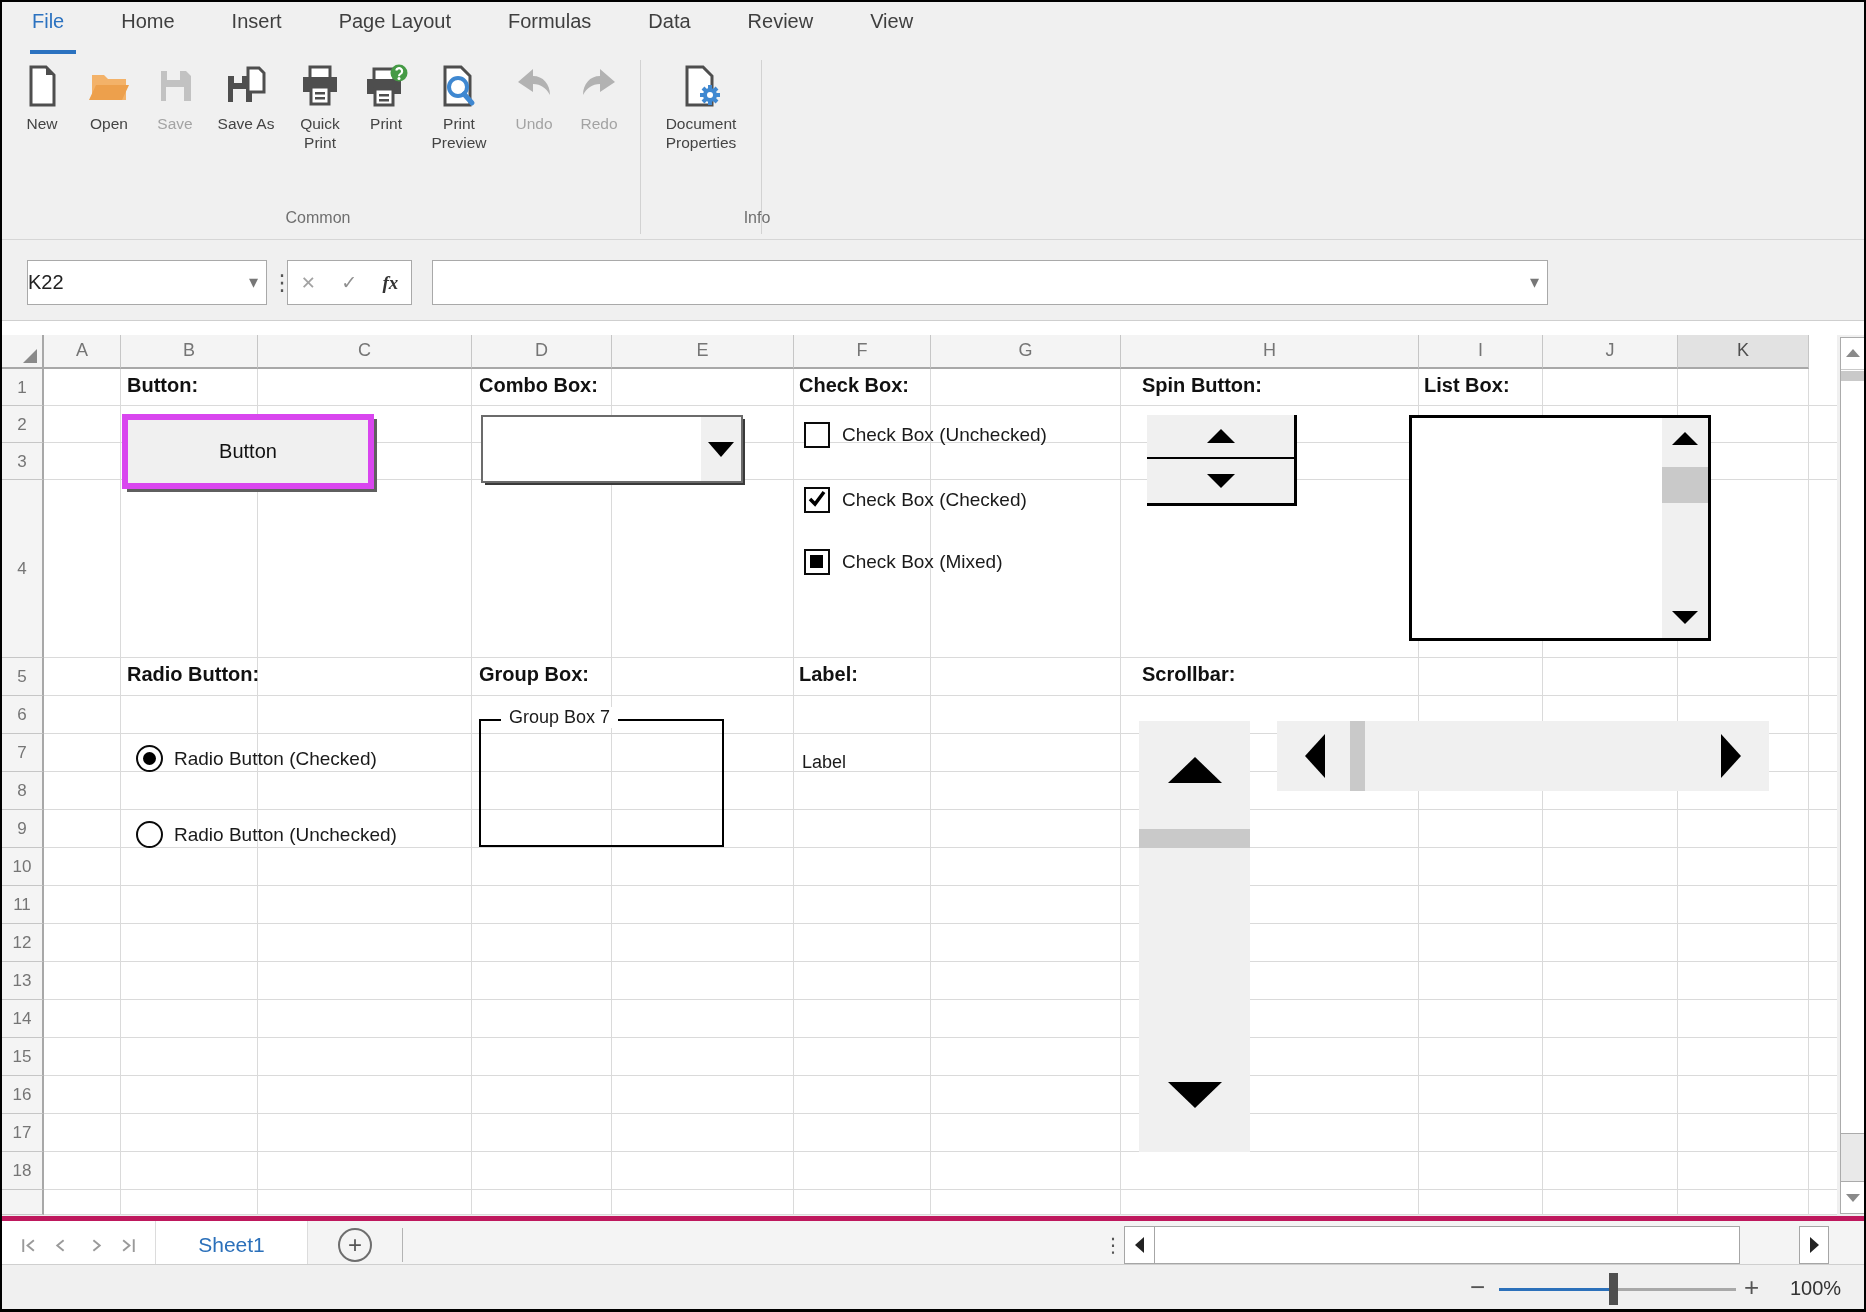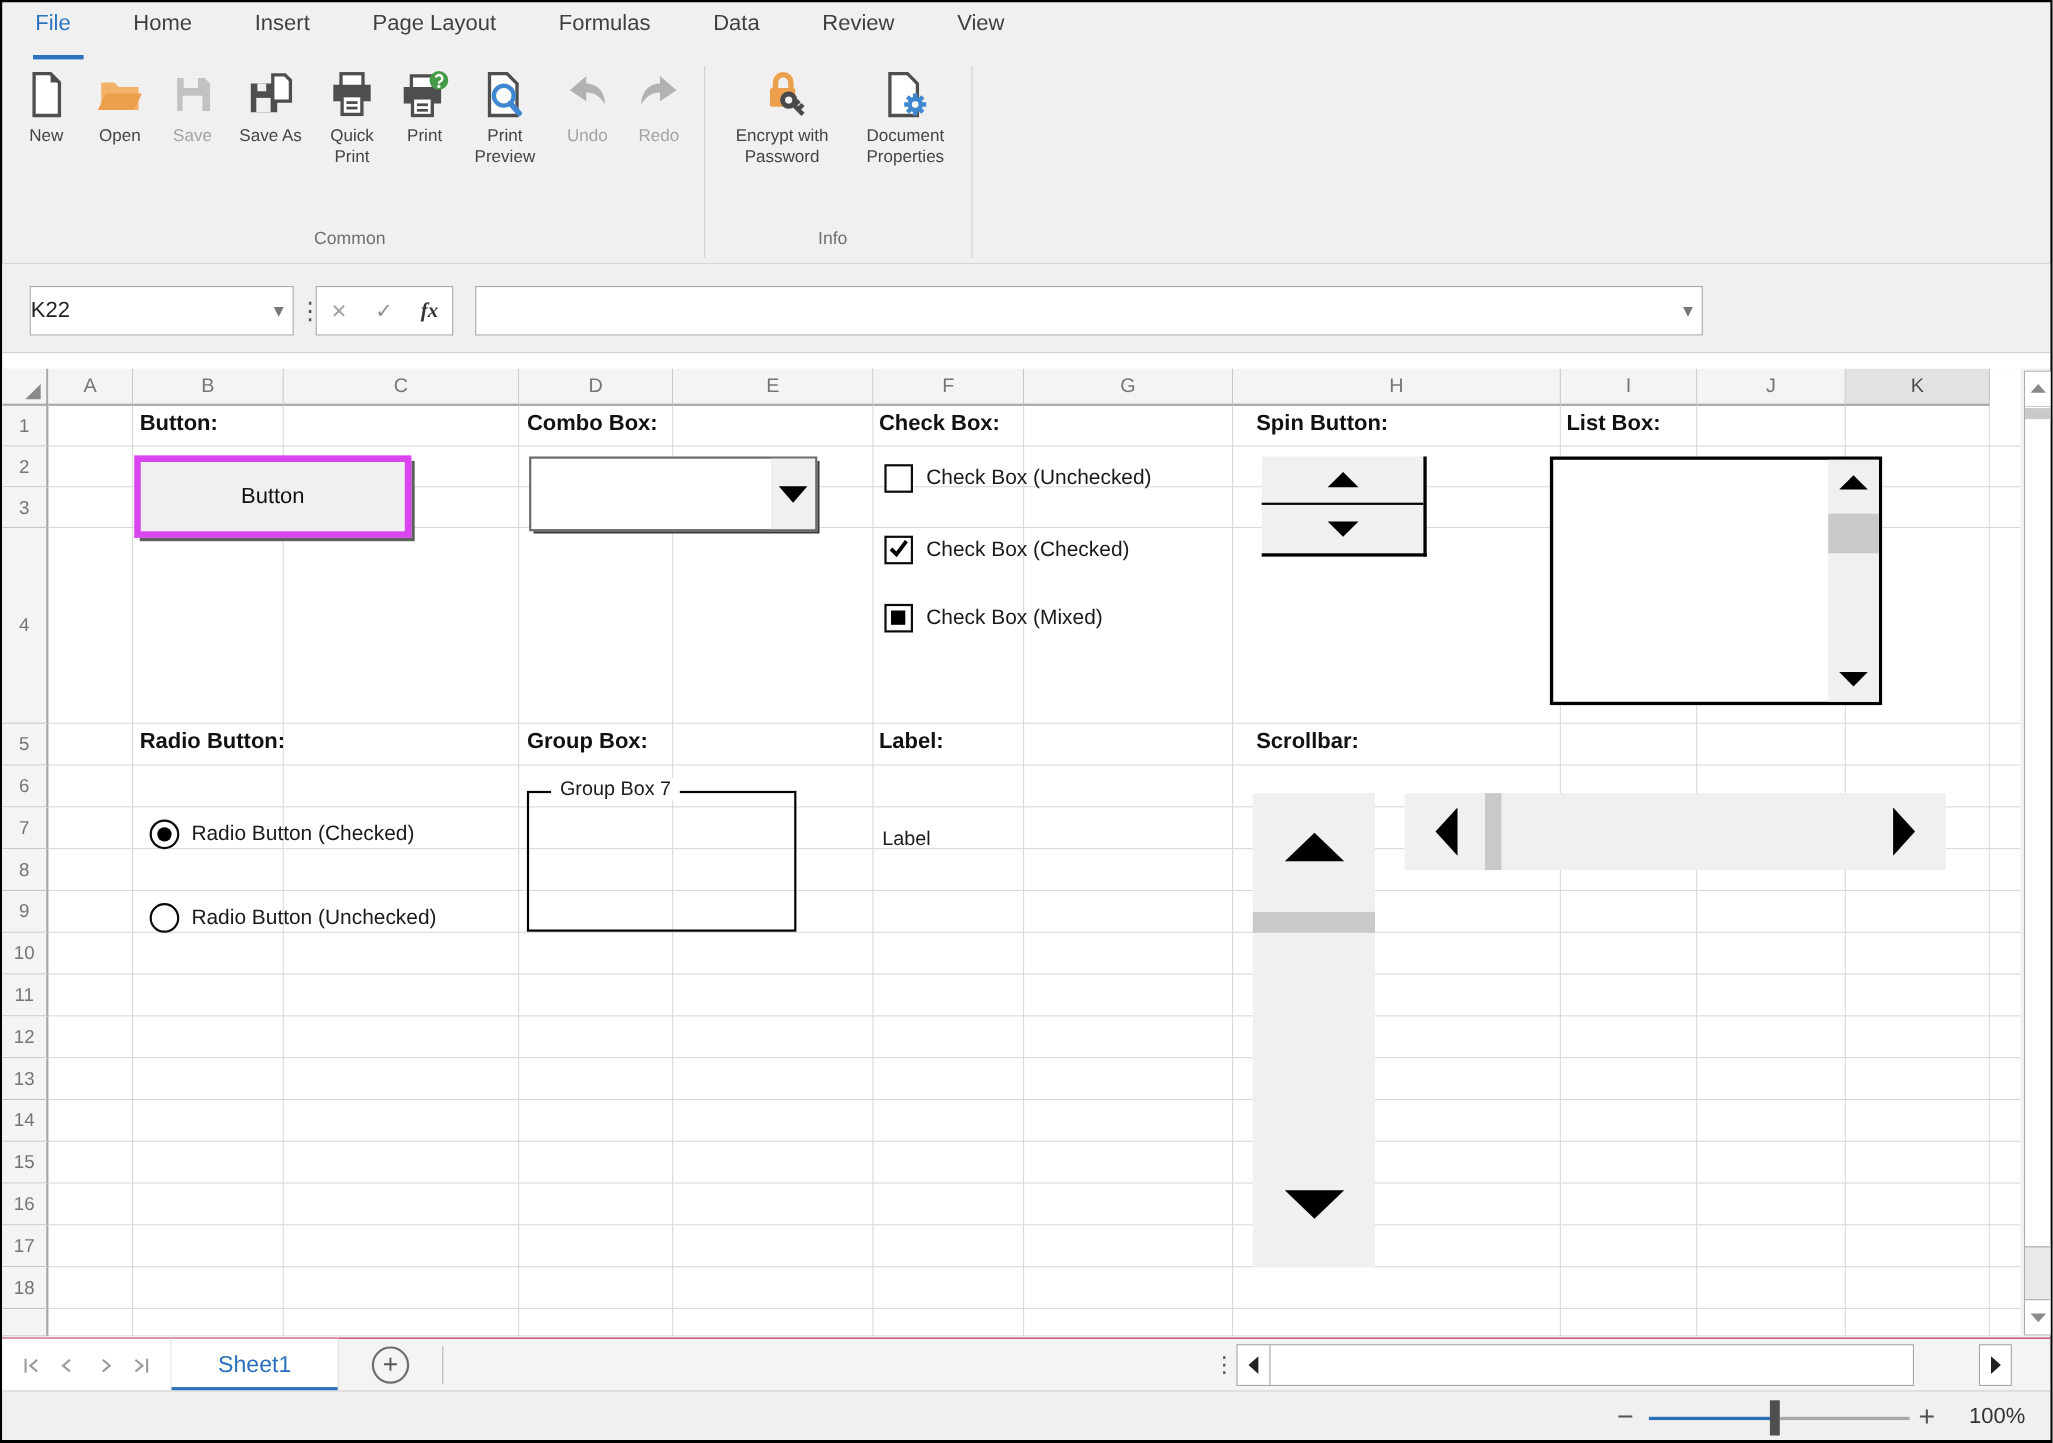--- a/index.html
+++ b/index.html
@@ -97,21 +97,21 @@
   #vsb .btn{position:absolute;left:0;width:100%;height:32px;background:#fff;}
   #vsb .btn.top{top:0;border-bottom:1px solid #c9c9c9;}
   #vsb .btn.bot{bottom:0;border-top:1px solid #ababab;}
   #vsb .tri-u{position:absolute;left:50%;top:11px;transform:translateX(-50%);
       border-left:7px solid transparent;border-right:7px solid transparent;border-bottom:8px solid #8a8a8a;}
   #vsb .tri-d{position:absolute;left:50%;bottom:11px;transform:translateX(-50%);
       border-left:7px solid transparent;border-right:7px solid transparent;border-top:8px solid #8a8a8a;}
   #vsb .band{position:absolute;left:0;top:33px;width:100%;height:10px;background:#c9c9c9;}
   #vsb .lowtrack{position:absolute;left:0;top:795px;width:100%;height:48px;background:#e9e9e9;border-top:1px solid #ababab;}
   
-  #tabbar{position:absolute;left:0;top:1214px;width:100%;height:48px;background:#f4f4f4;border-top:1px solid #be185d;padding-left:12px;}
+  #tabbar{position:absolute;left:0;top:1214px;width:100%;height:48px;background:#f4f4f4;border-top:5px solid #be185d;padding-left:12px;}
   #navbox{position:absolute;left:0;top:0;width:154px;height:48px;background:#fff;border-right:1px solid #dcdcdc;
       display:flex;align-items:center;justify-content:space-around;padding:0 8px;}
   #sheettab{position:absolute;left:154px;top:0;width:152px;height:48px;background:#fff;border-right:1px solid #dcdcdc;
       display:flex;align-items:center;justify-content:center;font-size:21px;color:#2b70ba;}
   #sheettab .bar{position:absolute;left:0;bottom:0;width:100%;height:4px;background:#2b70ba;}
   #addsheet{position:absolute;left:336px;top:7px;width:34px;height:34px;border:2px solid #6e6e6e;border-radius:50%;
       color:#555;font-size:24px;line-height:29px;text-align:center;}
   #tabvsep{position:absolute;left:400px;top:7px;width:1px;height:34px;background:#b3b3b3;}
   #hhandle{position:absolute;left:1101px;top:0;height:48px;line-height:48px;font-size:20px;color:#555;}
   #hsb{position:absolute;left:1122px;top:5px;width:616px;height:38px;background:#fff;border:1px solid #a6a6a6;display:flex;}
@@ -237,32 +237,20 @@
       <span class="tbi">
         <svg viewBox="0 0 44 44">
             <g transform="translate(44,0) scale(-1,1)">
               <path d="M6 18 L21 5v7c10 0 17 8 17 19-4-7-9-11-17-11v8z" fill="#b2b2b2"></path>
             </g>
           </svg>
       </span>
       <span class="tbl">Redo</span>
     </div>
     <div class="tbsep"></div>
-    <div class="tb" style="width:120px">
-      <span class="tbi">
-        <svg viewBox="0 0 44 44">
-            <path d="M16 17v-6a7 7 0 0 1 14 0v6" fill="none" stroke="#eda04c" stroke-width="5"></path>
-            <rect x="11" y="16" width="23" height="17" rx="2" fill="#eda04c"></rect>
-            <circle cx="28" cy="27" r="5.5" fill="#f0f0f0" stroke="#4a4a4a" stroke-width="4.5"></circle>
-            <path d="M32 31l9 9m-3.5-5.5l3.5-3.5m-7 0l3.5-3.5" stroke="#4a4a4a" stroke-width="4" fill="none"></path>
-          </svg>
-      </span>
-      <span class="tbl">Encrypt with
-Password</span>
-    </div>
     <div class="tb" style="width:100px">
       <span class="tbi">
         <svg viewBox="0 0 44 44">
             <path d="M8 3h16l9 9v29H8z" fill="#fff" stroke="#4e4e4e" stroke-width="3"></path>
             <g stroke="#3f88d1" stroke-width="4">
               <path d="M31 21v20M21 31h20M24 24l14 14M38 24L24 38"></path>
             </g>
             <circle cx="31" cy="31" r="7" fill="#3f88d1"></circle>
             <circle cx="31" cy="31" r="3" fill="#fff"></circle>
           </svg>

